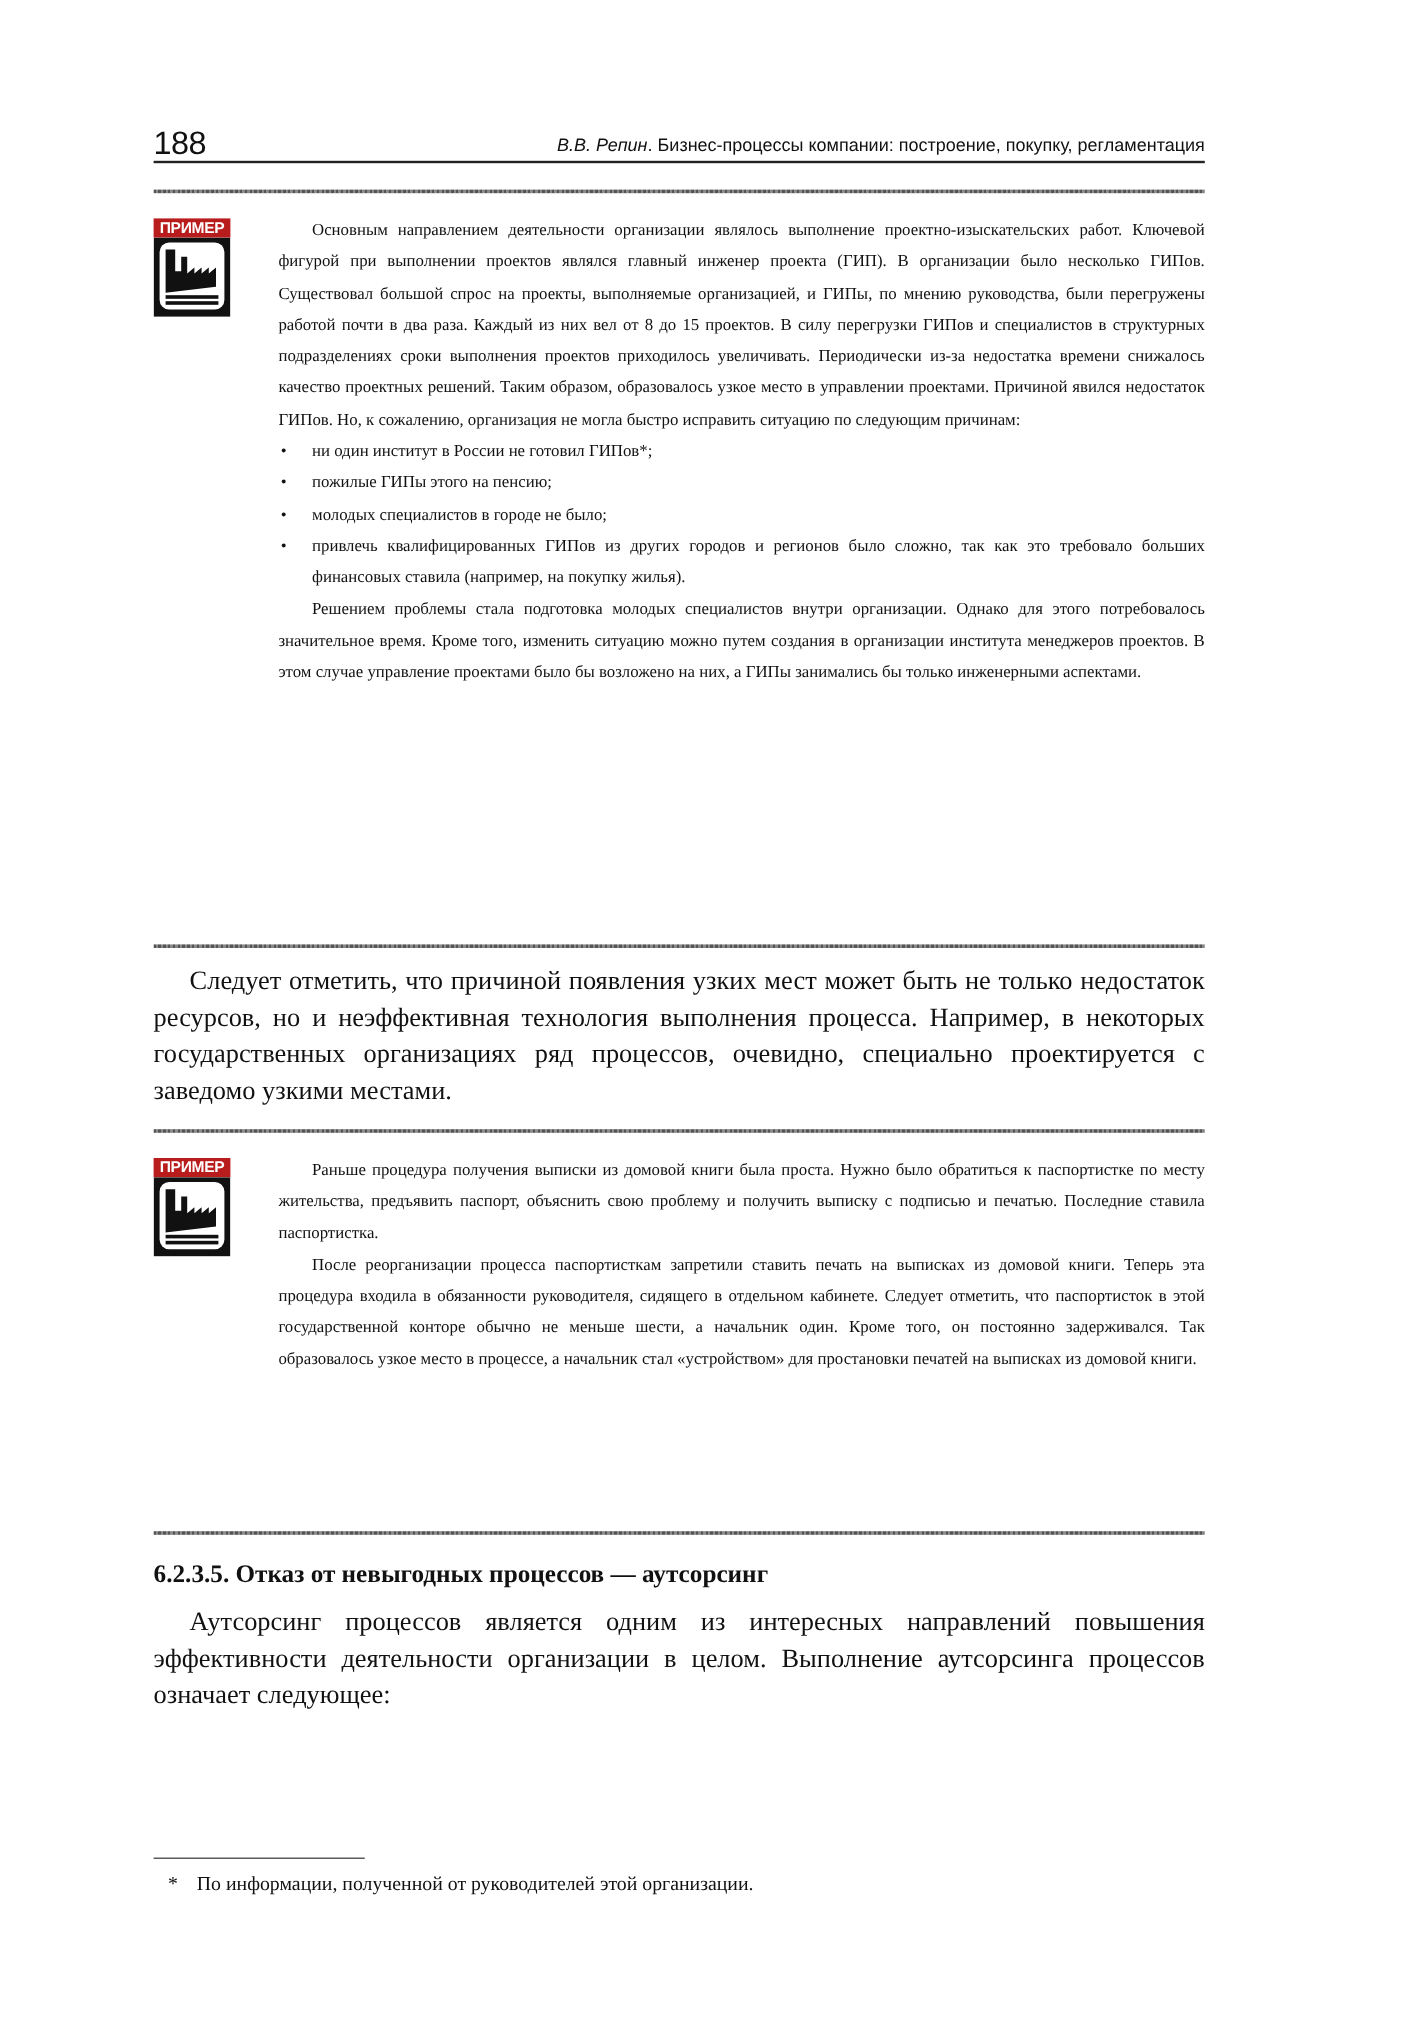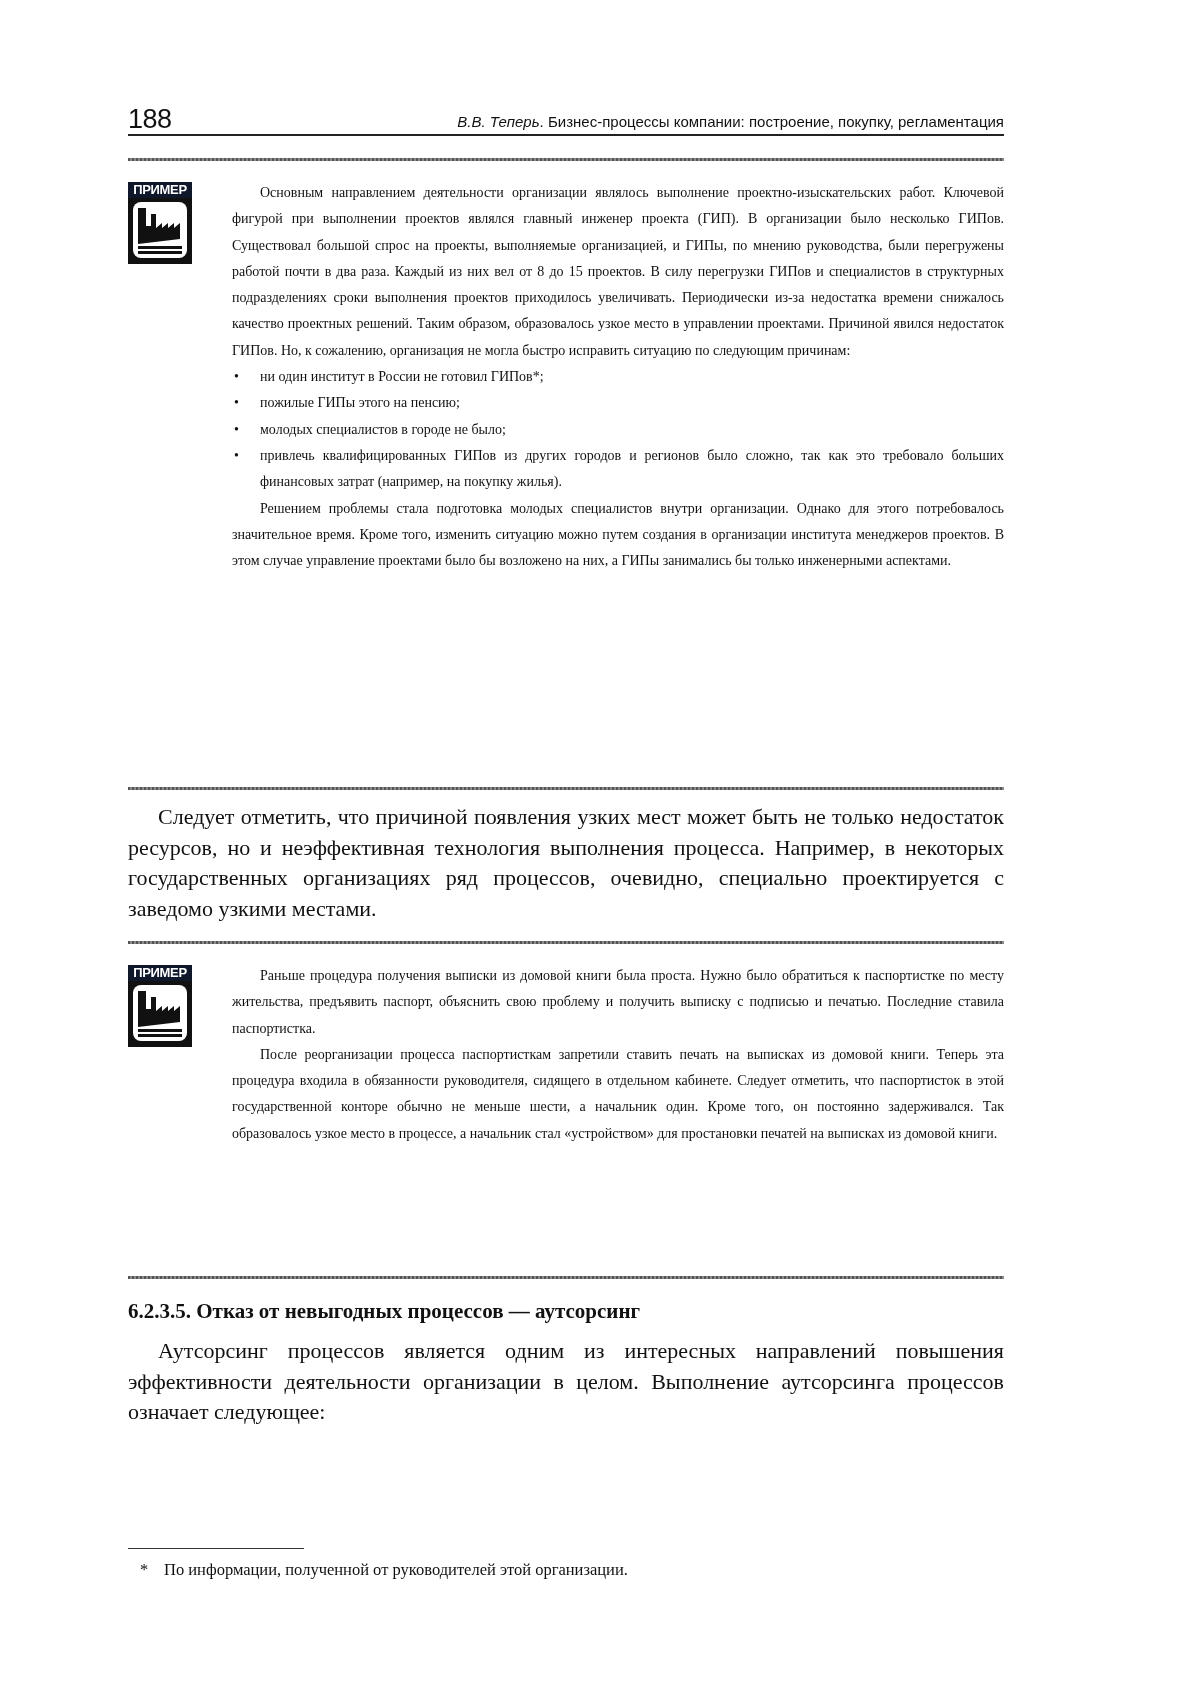--- a/index.html
+++ b/index.html
@@ -7,21 +7,21 @@
     .page { position: absolute; left: 0; top: 0; width: 1190px; height: 1684px; }
 
     .running-head { position: absolute; left: 128px; top: 98px; width: 876px; height: 36px; border-bottom: 2px solid #222; }
     .page-num { position: absolute; left: 0; bottom: 0px; font-family: "Liberation Sans", sans-serif; font-size: 27px; font-weight: 400; letter-spacing: -0.5px; line-height: 30px; }
     .running-title { position: absolute; right: 0; bottom: 3px; font-family: "Liberation Sans", sans-serif; font-size: 15px; line-height: 18px; white-space: nowrap; }
     .running-title i { font-style: italic; }
 
     .rule { position: absolute; left: 128px; width: 876px; height: 3px; background: repeating-linear-gradient(90deg, #555 0 2px, #8a8a8a 2px 4px); }
 
     .example-icon { position: absolute; left: 128px; width: 64px; height: 84px; }
-    .example-icon .tag { display:block; background:#0f172a; color:#fff; font-family:"Liberation Sans", sans-serif; font-weight:700; font-size:13px; line-height:16px; text-align:center; letter-spacing:-0.3px; }
+    .example-icon .tag { display:block; background:#b91c1c; color:#fff; font-family:"Liberation Sans", sans-serif; font-weight:700; font-size:13px; line-height:16px; text-align:center; letter-spacing:-0.3px; }
     .example-icon svg { display:block; }
 
     .example-text { position: absolute; left: 232px; width: 772px; font-family: "Liberation Serif", serif; font-size: 14px; line-height: 26.3px; text-align: justify; }
     .example-text p { margin: 0; text-indent: 28px; }
     .example-text ul { margin: 0; padding: 0; list-style: none; }
     .example-text li { position: relative; padding-left: 28px; }
     .example-text li::before { content: "\2022"; position: absolute; left: 2px; top: 0; }
 
     .body-text { position: absolute; left: 128px; width: 876px; font-family: "Liberation Serif", serif; font-size: 22px; line-height: 30.5px; text-align: justify; }
     .body-text p { margin: 0; text-indent: 30px; }
@@ -32,21 +32,21 @@
     .footnote { position: absolute; left: 140px; top: 1560px; font-family: "Liberation Serif", serif; font-size: 16.5px; line-height: 20px; }
     .footnote .mark { display:inline-block; width: 24px; }
   </style>
 </head>
 <body>
 
 <div class="page">
 
   <div class="running-head">
     <span class="page-num">188</span>
-    <span class="running-title"><i>В.В. Теперь</i><span>. Бизнес-процессы компании: построение, покупку, регламентация</span></span>
+    <span class="running-title"><i>В.В. Репин</i><span>. Бизнес-процессы компании: построение, покупку, регламентация</span></span>
   </div>
 
   <div class="rule" style="top:158px;"></div>
 
   <div class="example-icon" style="top:182px;">
     <span class="tag">ПРИМЕР</span>
     <svg width="64" height="66" viewBox="0 0 64 66">
       <rect x="0" y="0" width="64" height="66" fill="#111"></rect>
       <rect x="5" y="4" width="54" height="56" rx="8" fill="#fff"></rect>
       <path d="M10 46 V10 h8 v18 h5 v-12 h5 v14 l6 -5 v5 l6 -5 v5 l6 -5 v5 l6 -5 v16 z" fill="#111"></path>
@@ -54,21 +54,21 @@
       <rect x="10" y="53" width="44" height="3" fill="#111"></rect>
     </svg>
   </div>
 
   <div class="example-text" style="top:180px;">
     <p>Основным направлением деятельности организации являлось выполнение проектно-изыскательских работ. Ключевой фигурой при выполнении проектов являлся главный инженер проекта (ГИП). В организации было несколько ГИПов. Существовал большой спрос на проекты, выполняемые организацией, и ГИПы, по мнению руководства, были перегружены работой почти в два раза. Каждый из них вел от 8 до 15 проектов. В силу перегрузки ГИПов и специалистов в структурных подразделениях сроки выполнения проектов приходилось увеличивать. Периодически из-за недостатка времени снижалось качество проектных решений. Таким образом, образовалось узкое место в управлении проектами. Причиной явился недостаток ГИПов. Но, к сожалению, организация не могла быстро исправить ситуацию по следующим причинам:</p>
     <ul>
       <li>ни один институт в России не готовил ГИПов*;</li>
       <li>пожилые ГИПы этого на пенсию;</li>
       <li>молодых специалистов в городе не было;</li>
-      <li>привлечь квалифицированных ГИПов из других городов и регионов было сложно, так как это требовало больших финансовых затрат (например, на покупку жилья).</li>
+      <li>привлечь квалифицированных ГИПов из других городов и регионов было сложно, так как это требовало больших финансовых ставила (например, на покупку жилья).</li>
     </ul>
     <p>Решением проблемы стала подготовка молодых специалистов внутри организации. Однако для этого потребовалось значительное время. Кроме того, изменить ситуацию можно путем создания в организации института менеджеров проектов. В этом случае управление проектами было бы возложено на них, а ГИПы занимались бы только инженерными аспектами.</p>
   </div>
 
   <div class="rule" style="top:787px;"></div>
 
   <div class="body-text" style="top:802px;">
     <p>Следует отметить, что причиной появления узких мест может быть не только недостаток ресурсов, но и неэффективная технология выполнения процесса. Например, в некоторых государственных организациях ряд процессов, очевидно, специально проектируется с заведомо узкими местами.</p>
   </div>
 

